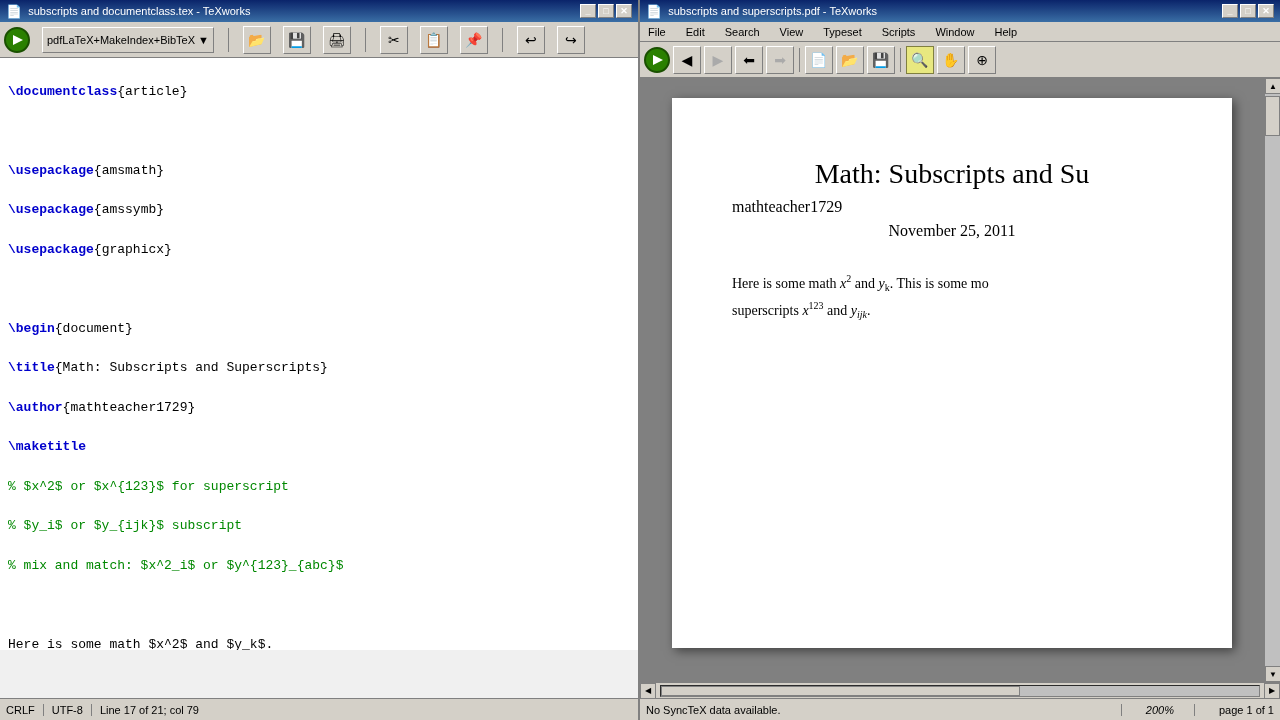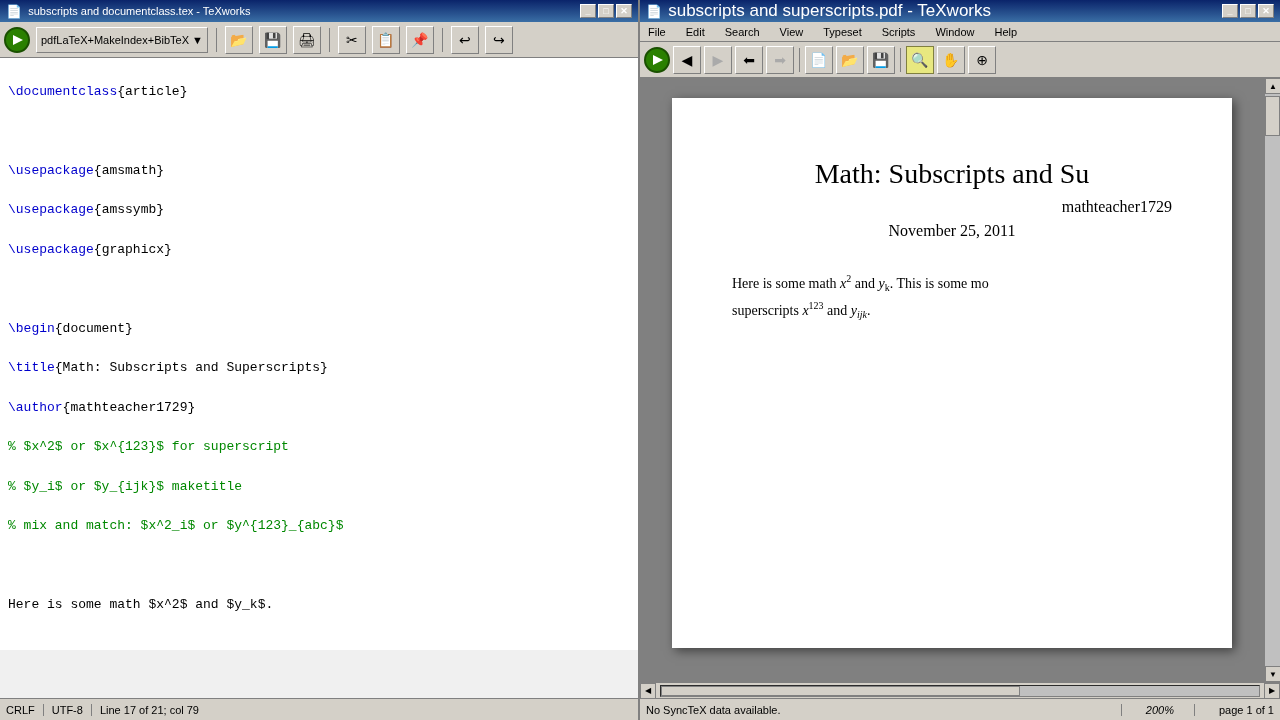--- a/index.html
+++ b/index.html
@@ -53,21 +53,21 @@
       font-weight: bold;
     }
 
     .editor-toolbar {
       height: 36px;
       background: #d4d0c8;
       border-bottom: 1px solid #808080;
       display: flex;
       align-items: center;
       padding: 14px 4px;
-      gap: 6px;
+      gap: 12px;
     }
 
     .toolbar-btn {
       width: 28px;
       height: 28px;
       background: #d4d0c8;
       border: 1px solid #808080;
       border-top-color: #fff;
       border-left-color: #fff;
       display: flex;
@@ -128,21 +128,21 @@
       line-height: 1.5;
       padding: 4px 8px;
       white-space: pre;
     }
 
     .code-line {
       display: block;
       min-height: 20px;
     }
 
-    .cmd-blue { color: #0000cc; font-weight: normal; }
+    .cmd-blue { color: #0000cc; font-weight: bold; }
     .comment-green { color: #008800; }
     .text-normal { color: #000000; }
 
     
     .status-bar {
       height: 22px;
       background: #d4d0c8;
       border-top: 1px solid #808080;
       display: flex;
       align-items: center;
@@ -223,21 +223,21 @@
     .pdf-title {
       font-size: 28px;
       font-weight: normal;
       text-align: center;
       margin-bottom: 8px;
       font-family: 'Times New Roman', serif;
     }
 
     .pdf-author {
       font-size: 16px;
-      text-align: right;
+      text-align: left;
       margin-bottom: 6px;
       font-family: 'Times New Roman', serif;
     }
 
     .pdf-date {
       font-size: 16px;
       text-align: center;
       margin-bottom: 30px;
       font-family: 'Times New Roman', serif;
     }
@@ -358,22 +358,23 @@
     <div class="editor-area">
 <span class="code-line"><span class="cmd-blue">\documentclass</span><span class="text-normal">{article}</span></span>
 <span class="code-line"> </span>
 <span class="code-line"><span class="cmd-blue">\usepackage</span><span class="text-normal">{amsmath}</span></span>
 <span class="code-line"><span class="cmd-blue">\usepackage</span><span class="text-normal">{amssymb}</span></span>
 <span class="code-line"><span class="cmd-blue">\usepackage</span><span class="text-normal">{graphicx}</span></span>
 <span class="code-line"> </span>
 <span class="code-line"><span class="cmd-blue">\begin</span><span class="text-normal">{document}</span></span>
 <span class="code-line"><span class="cmd-blue">\title</span><span class="text-normal">{Math: Subscripts and Superscripts}</span></span>
 <span class="code-line"><span class="cmd-blue">\author</span><span class="text-normal">{mathteacher1729}</span></span>
+<span class="code-line"><span class="cmd-blue">\maketitle</span></span>
 <span class="code-line"><span class="comment-green">% $x^2$ or $x^{123}$ for superscript</span></span>
-<span class="code-line"><span class="comment-green">% $y_i$ or $y_{ijk}$ maketitle</span></span>
+<span class="code-line"><span class="comment-green">% $y_i$ or $y_{ijk}$ subscript</span></span>
 <span class="code-line"><span class="comment-green">% mix and match: $x^2_i$ or $y^{123}_{abc}$</span></span>
 <span class="code-line"> </span>
 <span class="code-line"><span class="text-normal">Here is some math $x^2$ and $y_k$.</span></span>
 
 
 
 
 
     </div>
 
@@ -382,21 +383,21 @@
       <span class="status-item">UTF-8</span>
       <span>Line 17 of 21; col 79</span>
     </div>
 
   </div>
 
   <div class="right-panel">
 
     <div class="pdf-titlebar">
       <span style="margin-right:6px; font-size:13px;">📄</span>
-      <span style="font-size:17px; font-weight:normal;">subscripts and superscripts.pdf - TeXworks</span>
+      <span style="font-size:11px; font-weight:normal;">subscripts and superscripts.pdf - TeXworks</span>
       <div style="margin-left:auto; display:flex; gap:2px;">
         <div class="win-btn">_</div>
         <div class="win-btn">□</div>
         <div class="win-btn">✕</div>
       </div>
     </div>
 
     <div class="pdf-menubar">
       <span class="menu-item">File</span>
       <span class="menu-item">Edit</span>

